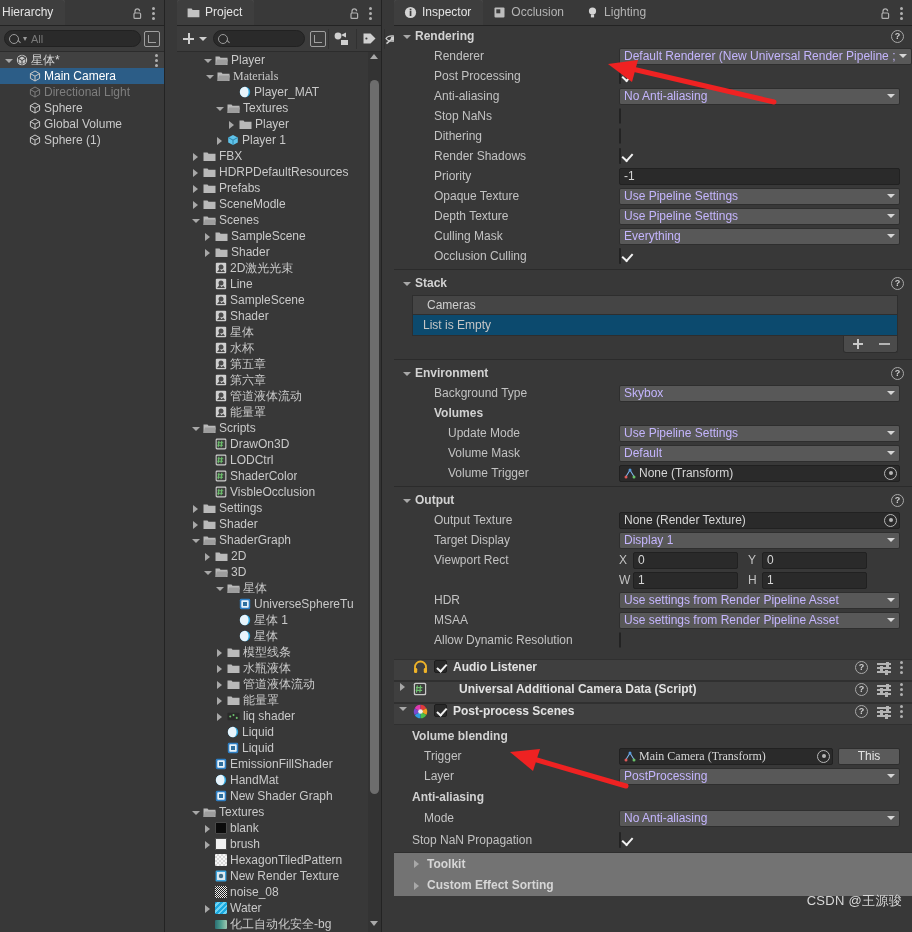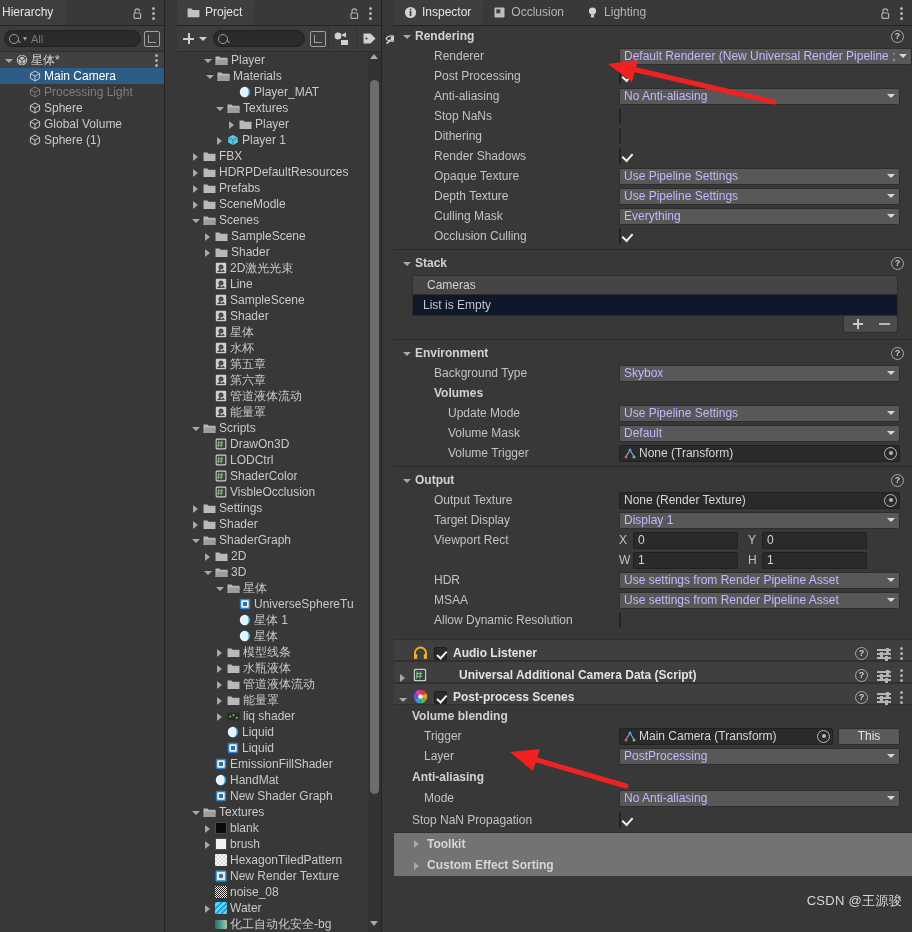--- a/index.html
+++ b/index.html
@@ -120,39 +120,39 @@
   .chk.on{ background:#2a2a2a; }
   .chk.on::after{ content:""; position:absolute; left:3.5px; top:1.5px; width:4.5px; height:8px;
                   border:solid #f2f2f2; border-width:0 2px 2px 0; transform:rotate(42deg); }
 
   .sep{ height:1px; background:#2b2b2b; margin:3px 0; }
 
   
   .stack-wrap{ margin:2px 14px 0 18px; }
   .stack-head{ height:19px; background:#454545; border:1px solid #2e2e2e; border-bottom:none;
                display:flex;align-items:center;padding-left:14px;color:#cfcfcf;font-size:12px;}
-  .stack-body{ height:22px; background:#0f172a; border:1px solid #2e2e2e;
+  .stack-body{ height:22px; background:#0c4a6e; border:1px solid #2e2e2e;
                display:flex;align-items:center;padding-left:10px;color:#c6c6c6;font-size:12px;}
   .stack-ctrl{ display:flex; justify-content:flex-end; margin:0 14px 0 0; }
   .stack-ctrl .box{ width:55px;height:17px;background:#4b4b4b;border:1px solid #2e2e2e;border-top:none;
                     border-radius:0 0 3px 3px;display:flex;align-items:center;justify-content:space-around;}
   .mini-plus{ width:12px;height:12px;position:relative;}
   .mini-plus::before,.mini-plus::after{content:"";position:absolute;background:#c9c9c9;}
   .mini-plus::before{left:1px;top:5px;width:10px;height:2px;}
   .mini-plus::after{left:5px;top:1px;width:2px;height:10px;}
   .mini-minus{ width:11px;height:2px;background:#b4b4b4;}
 
   
   .vec{ display:flex; align-items:center; gap:4px; }
   .vec .vlab{ color:#c2c2c2; width:10px; text-align:left; flex:0 0 auto;}
   .vec .vin{ width:105px; height:17px; background:#2a2a2a; border:1px solid #212121;
              border-radius:2px; display:flex; align-items:center; padding:0 4px; color:#d6d6d6;}
 
   
-  .comp-head{ height:22px; background:#3f3f3f; display:flex; align-items:flex-end; gap:6px;
+  .comp-head{ height:22px; background:#3f3f3f; display:flex; align-items:flex-start; gap:6px;
               padding:0 8px 0 4px; border-top:1px solid #303030; border-bottom:1px solid #303030; }
   .comp-head .name{ font-weight:bold; color:#e2e2e2; font-size:12px; }
   .comp-head .tools{ margin-left:auto; display:flex; align-items:center; gap:9px; }
   .chk-sm{ width:13px;height:13px;background:#2a2a2a;border:1px solid #1d1d1d;border-radius:2px;position:relative;flex:0 0 auto;}
   .chk-sm.on::after{ content:""; position:absolute; left:3.5px; top:1px; width:4px; height:7.5px;
                      border:solid #f0f0f0; border-width:0 2px 2px 0; transform:rotate(42deg); }
   .slidersico{ width:14px;height:12px;position:relative;flex:0 0 auto;}
   .slidersico i{ position:absolute; height:1.6px; background:#b4b4b4; left:0; width:14px;}
   .slidersico i:nth-child(1){ top:2px;} .slidersico i:nth-child(2){ top:6px;} .slidersico i:nth-child(3){ top:10px;}
   .slidersico b{ position:absolute; width:3px;height:5px;background:#b4b4b4;}
@@ -229,21 +229,21 @@
     <path d="M1.4 3.6 L6 6.2 L10.6 3.6 M6 6.2 L6 11" fill="none" stroke="#c9c9c9" stroke-width="1"></path>
   </svg>
             <span>Main Camera</span>
           </div>
           <div class="h-row dim" style="padding-left: 17px;">
             <span class="tri blank"></span>
             <svg class="ico-cube" viewBox="0 0 12 12">
     <path d="M6 1 L10.6 3.6 L10.6 8.4 L6 11 L1.4 8.4 L1.4 3.6 Z" fill="none" stroke="#7e7e7e" stroke-width="1"></path>
     <path d="M1.4 3.6 L6 6.2 L10.6 3.6 M6 6.2 L6 11" fill="none" stroke="#7e7e7e" stroke-width="1"></path>
   </svg>
-            <span>Processing Light</span>
+            <span>Directional Light</span>
           </div>
           <div class="h-row" style="padding-left: 17px;">
             <span class="tri blank"></span>
             <svg class="ico-cube" viewBox="0 0 12 12">
     <path d="M6 1 L10.6 3.6 L10.6 8.4 L6 11 L1.4 8.4 L1.4 3.6 Z" fill="none" stroke="#c9c9c9" stroke-width="1"></path>
     <path d="M1.4 3.6 L6 6.2 L10.6 3.6 M6 6.2 L6 11" fill="none" stroke="#c9c9c9" stroke-width="1"></path>
   </svg>
             <span>Sphere</span>
           </div>
           <div class="h-row" style="padding-left: 17px;">
@@ -322,21 +322,21 @@
     <div class="p-list">
       <div id="p-items" style="padding-top:0px;">
           <div class="p-row" style="padding-left: 26px;">
             <span class="tri down"></span>
             <svg class="folder" viewBox="0 0 13 11">
         <path d="M0.5 1.4 h4 l1 1.3 h7 v7.3 H0.5 Z" fill="#b9b9b9"></path>
         <path d="M2 4.4 h11 l-1.6 5.6 H0.5 Z" fill="#9d9d9d"></path>
             </svg>
             <span class="lbl">Player</span>
           </div>
-          <div class="p-row" style="padding-left: 28px;">
+          <div class="p-row" style="padding-left: 28px; font-family: Liberation Serif, serif;">
             <span class="tri down"></span>
             <svg class="folder" viewBox="0 0 13 11">
         <path d="M0.5 1.4 h4 l1 1.3 h7 v7.3 H0.5 Z" fill="#b9b9b9"></path>
         <path d="M2 4.4 h11 l-1.6 5.6 H0.5 Z" fill="#9d9d9d"></path>
             </svg>
             <span class="lbl">Materials</span>
           </div>
           <div class="p-row" style="padding-left: 50px;">
             <span class="tri blank"></span>
             <svg class="asset-ico" viewBox="0 0 12 12">
@@ -866,20 +866,28 @@
       <div class="row">
         <span class="lab">Dithering</span>
         <span class="fld"><span class="chk"></span></span>
       </div>
 
       <div class="row">
         <span class="lab">Render Shadows</span>
         <span class="fld"><span class="chk on"></span></span>
       </div>
 
+      <div class="row">
+        <span class="lab">Priority</span>
+        <span class="fld">
+            <span class="textfield">
+          <span>-1</span>
+        </span>
+          </span>
+      </div>
 
       <div class="row">
         <span class="lab">Opaque Texture</span>
         <span class="fld">
             <span class="dropdown">
           <span class="dtext">Use Pipeline Settings</span>
           <span class="dcaret"></span>
         </span>
           </span>
       </div>
@@ -1163,21 +1171,21 @@
         </span>
       </div>
 
       <div class="row" style="height:21px;">
         <span class="lab bold" style="padding-left:18px;">Volume blending</span>
       </div>
 
       <div class="row">
         <span class="lab" style="padding-left:30px;">Trigger</span>
         <span class="fld" style="display:flex;align-items:center;gap:5px;">
-          <span class="objfield" style="flex:1;">
+          <span class="objfield" style="flex:1;font-family:Liberation Serif, serif;">
             <svg class="trans-ico" viewBox="0 0 12 11">
               <path d="M2 8.5 L6 2 L10 8.5" fill="none" stroke="#7fb3e8" stroke-width="1.1"></path>
               <circle cx="2" cy="9" r="1.5" fill="#e05a5a"></circle>
               <circle cx="10" cy="9" r="1.5" fill="#69c169"></circle>
               <circle cx="6" cy="2" r="1.5" fill="#5a9de0"></circle>
             </svg>
             <span class="otext">Main Camera (Transform)</span>
             <span class="picker"></span>
           </span>
           <span class="thisbtn">

